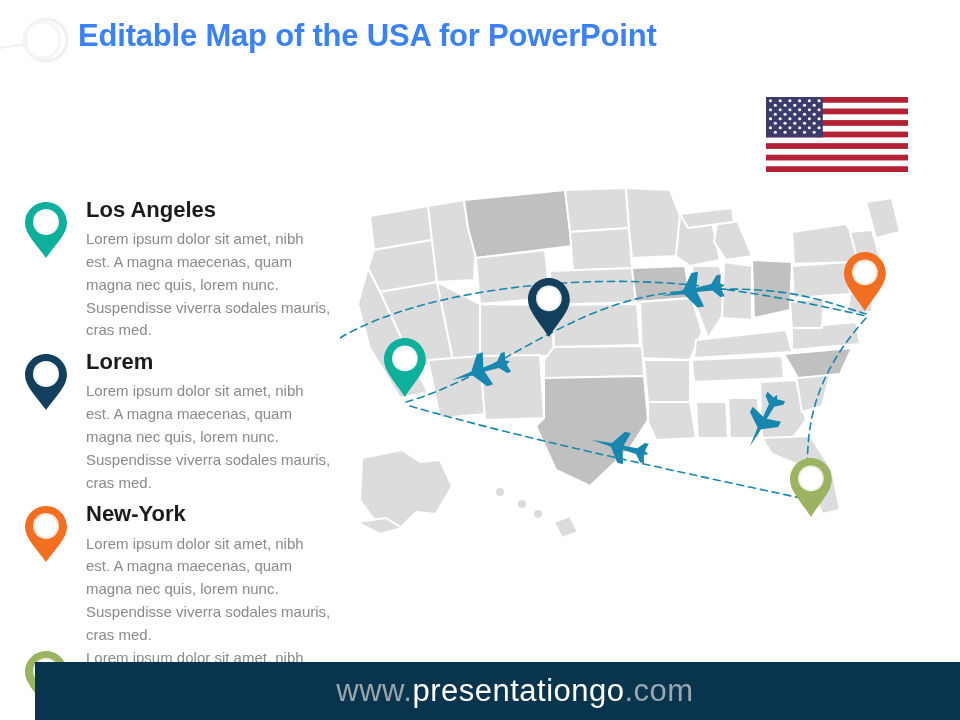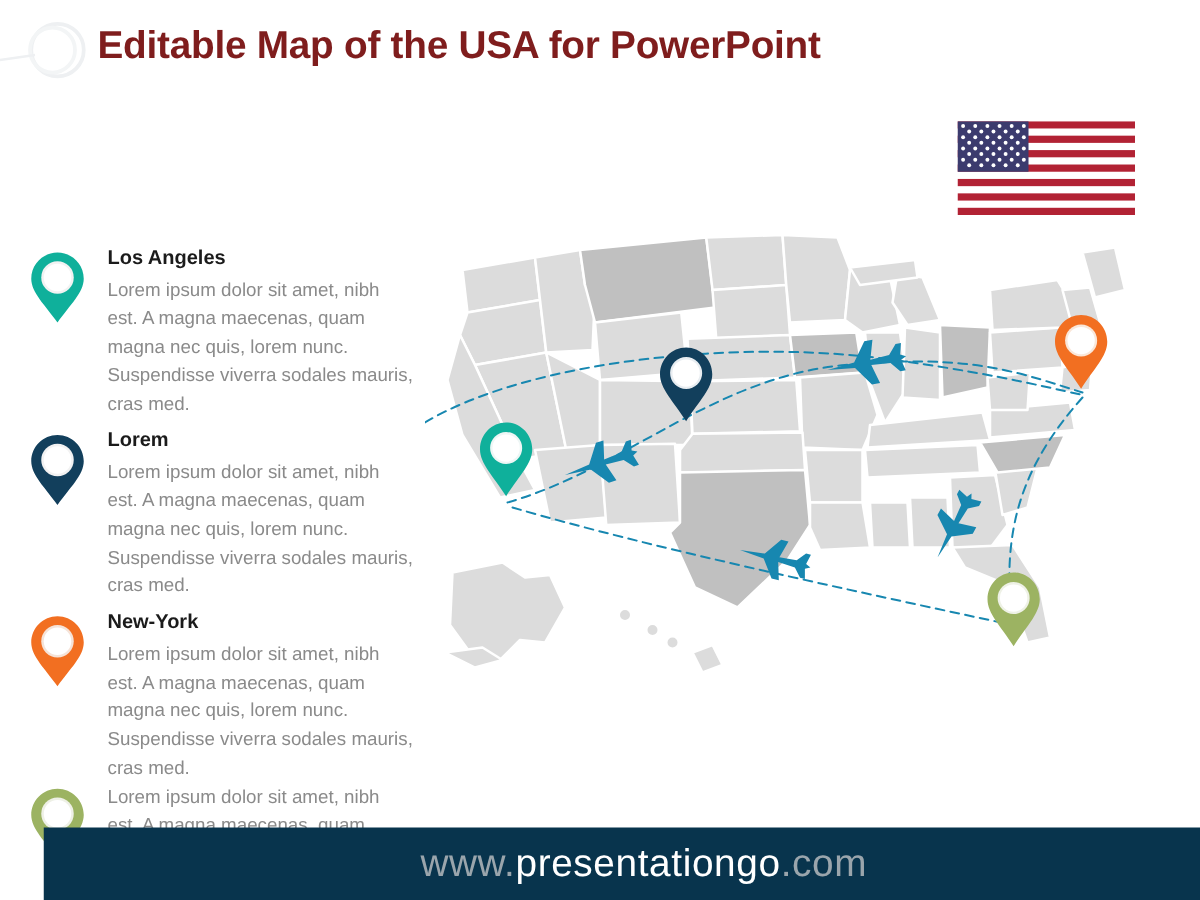--- a/index.html
+++ b/index.html
@@ -24,21 +24,21 @@
     height: 52px;
   }
 
   
   .title {
     position: absolute;
     left: 78px;
     top: 18px;
     font-size: 31px;
     font-weight: bold;
-    color: #7f1d1d;
+    color: #3b82f6;
     letter-spacing: -0.2px;
     white-space: nowrap;
   }
 
   
   .flag {
     position: absolute;
     left: 766px;
     top: 97px;
     width: 142px;
@@ -59,21 +59,21 @@
     box-sizing: border-box;
   }
   .legend-pin {
     position: absolute;
     left: 4px;
     top: 2px;
     width: 48px;
     height: 60px;
   }
   .legend-city {
-    font-size: 16px;
+    font-size: 22px;
     font-weight: bold;
     color: #1b1b1b;
     margin: 8px 0 6px 0;
     line-height: 1.1;
   }
   .legend-desc {
     font-size: 15px;
     color: #8a8a8a;
     line-height: 1.52;
     width: 245px;

